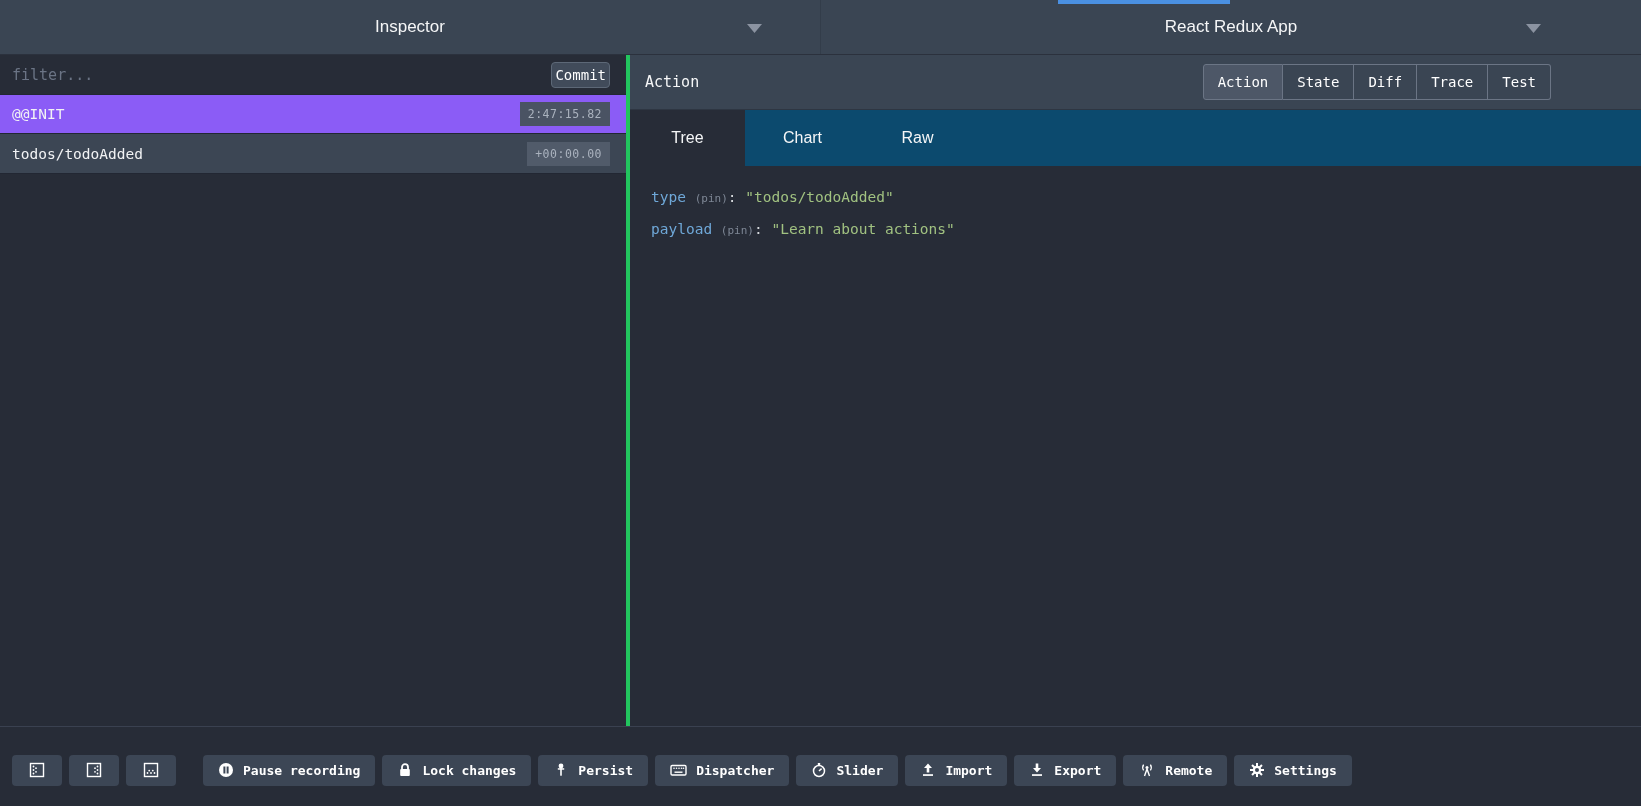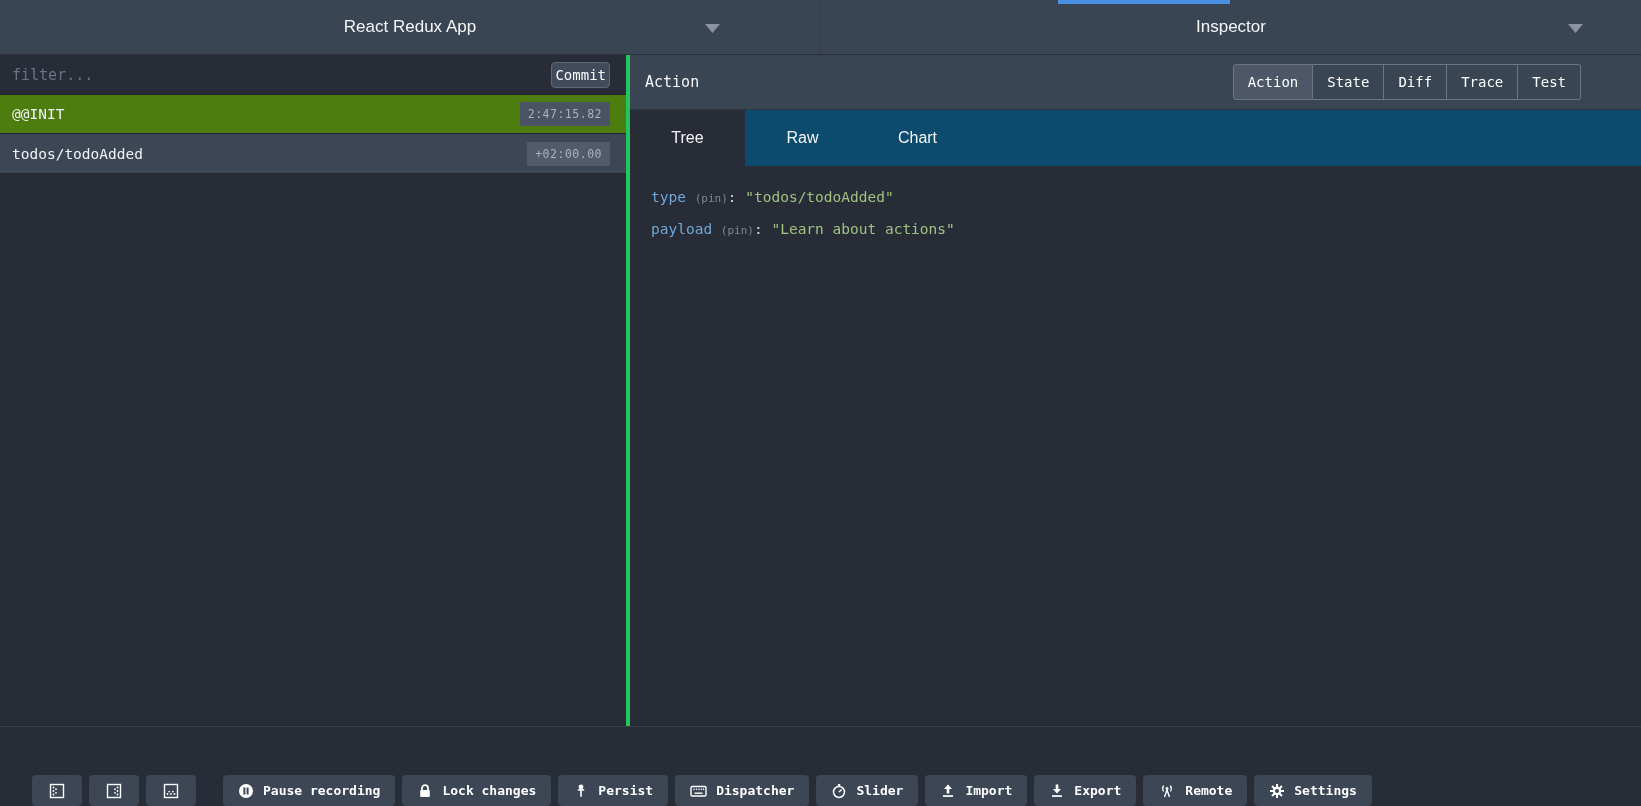--- a/index.html
+++ b/index.html
@@ -37,36 +37,36 @@
     color:#d6d9dc; font-family:inherit; font-size:15px;
   }
   .filter-input::placeholder { color:#6b7485; }
   .commit-btn {
     background:#414b5a; border:1px solid #5d6877; border-radius:4px; color:#ffffff;
     font-family:inherit; font-size:14px; padding:4px 3px; cursor:pointer; white-space:nowrap;
   }
   .action-list { flex:1; display:flex; flex-direction:column; overflow:hidden; }
   .action-row {
     height:40px; flex:0 0 40px; display:flex; align-items:center; justify-content:space-between;
-    padding:0 16px 0 12px; background:#4d7c0f; border-bottom:1px solid #222733;
+    padding:0 16px 0 12px; background:#8b5cf6; border-bottom:1px solid #222733;
     cursor:pointer; font-size:14.5px; color:#f2f3f5;
   }
   .action-row:first-child { border-top:1px solid #222733; }
   .action-row.selected { background:#3c4654; }
   .badge {
     background:#4a5363; border-radius:0; font-size:11.5px; color:#aab2be;
     padding:5px 8px; letter-spacing:0.5px;
   }
   .action-row.selected .badge { background:#515b6a; }
 
   
   .right-panel { flex:1; display:flex; flex-direction:column; min-width:0; background:#272c37; }
   .rp-header {
     flex:0 0 55px; height:55px; background:#3a4553; display:flex; align-items:center;
-    justify-content:space-between; padding:0 60px 0 15px; border-bottom:1px solid #2e3642;
+    justify-content:space-between; padding:0 90px 0 15px; border-bottom:1px solid #2e3642;
   }
   .rp-title { font-size:15px; color:#f5f6f7; }
   .tab-group { display:flex; }
   .tab {
     background:transparent; border:1px solid #6b7585; border-left:none;
     color:#ffffff; font-family:inherit; font-size:14px; padding:9px 14px; cursor:pointer;
   }
   .tab:first-child { border-left:1px solid #6b7585; border-radius:3px 0 0 3px; }
   .tab:last-child { border-radius:0 3px 3px 0; }
   .tab.selected { background:#4d5767; }
@@ -81,92 +81,92 @@
   .tree { flex:1; padding:16px 0 0 21px; font-size:14.5px; overflow:auto; }
   .tree-row { line-height:30px; white-space:nowrap; }
   .tree-key { color:#6fa8d8; cursor:pointer; }
   .tree-pin { color:#7e8795; font-size:11px; cursor:pointer; }
   .tree-colon { color:#d6d9dc; }
   .tree-value { color:#a1c281; }
 
   
   footer {
     flex:0 0 80px; height:80px; border-top:1px solid #3a4150; background:#272c37;
-    display:flex; align-items:flex-end; padding:7px 14px 0 32px; gap:7px;
+    display:flex; align-items:center; padding:7px 14px 0 12px; gap:7px;
   }
   .tb-btn {
     background:#3c4655; border:none; border-radius:4px; color:#ffffff;
     font-family:inherit; font-weight:bold; font-size:13px; height:31px;
     display:flex; align-items:center; justify-content:center; gap:9px;
     padding:0 15px; cursor:pointer; white-space:nowrap;
   }
   .tb-btn .ico { line-height:0; display:block; }
   .tb-icon-btn { width:50px; padding:0; }
   .group-gap { margin-left:20px; }
 </style>
 </head>
 <body>
 
 <div class="app">
 
   <header>
+    <div class="header-half">
+      <span>Inspector</span>
+      <span class="chevron">
+        <svg width="15" height="9" viewBox="0 0 15 9">
+            <polygon points="0,0 15,0 7.5,9" fill="#8b93a1"></polygon>
+          </svg>
+      </span>
+    </div>
     <div class="header-half right">
       <span>React Redux App</span>
       <span class="chevron">
         <svg width="15" height="9" viewBox="0 0 15 9">
             <polygon points="0,0 15,0 7.5,9" fill="#8b93a1"></polygon>
           </svg>
       </span>
     </div>
-    <div class="header-half">
-      <span>Inspector</span>
-      <span class="chevron">
-        <svg width="15" height="9" viewBox="0 0 15 9">
-            <polygon points="0,0 15,0 7.5,9" fill="#8b93a1"></polygon>
-          </svg>
-      </span>
-    </div>
     <div class="accent-bar"></div>
   </header>
 
   <main>
 
     <section class="left-panel">
       <div class="filter-row">
         <input type="text" class="filter-input" placeholder="filter..." style="">
         <button class="commit-btn">Commit</button>
       </div>
       <div class="action-list">
         <div class="action-row">
           <span class="action-name">@@INIT</span>
           <span class="badge">2:47:15.82</span>
         </div>
         <div class="action-row selected">
           <span class="action-name">todos/todoAdded</span>
-          <span class="badge">+02:00.00</span>
+          <span class="badge">+00:00.00</span>
         </div>
       </div>
     </section>
 
     <section class="right-panel">
       <div class="rp-header">
         <span class="rp-title">Action</span>
         <div class="tab-group">
           <button class="tab selected">Action</button>
           <button class="tab">State</button>
           <button class="tab">Diff</button>
           <button class="tab">Trace</button>
           <button class="tab">Test</button>
         </div>
       </div>
 
       <div class="subtabs">
         <div class="subtab selected">Tree</div>
+        <div class="subtab">Chart</div>
         <div class="subtab">Raw</div>
-        <div class="subtab">Chart</div>
       </div>
 
       <div class="tree">
         <div class="tree-row">
           <span class="tree-key">type</span>
           <span> </span>
           <span class="tree-pin">(pin)</span><span class="tree-colon">:</span>
           <span> </span>
           <span class="tree-value">"todos/todoAdded"</span>
         </div>

